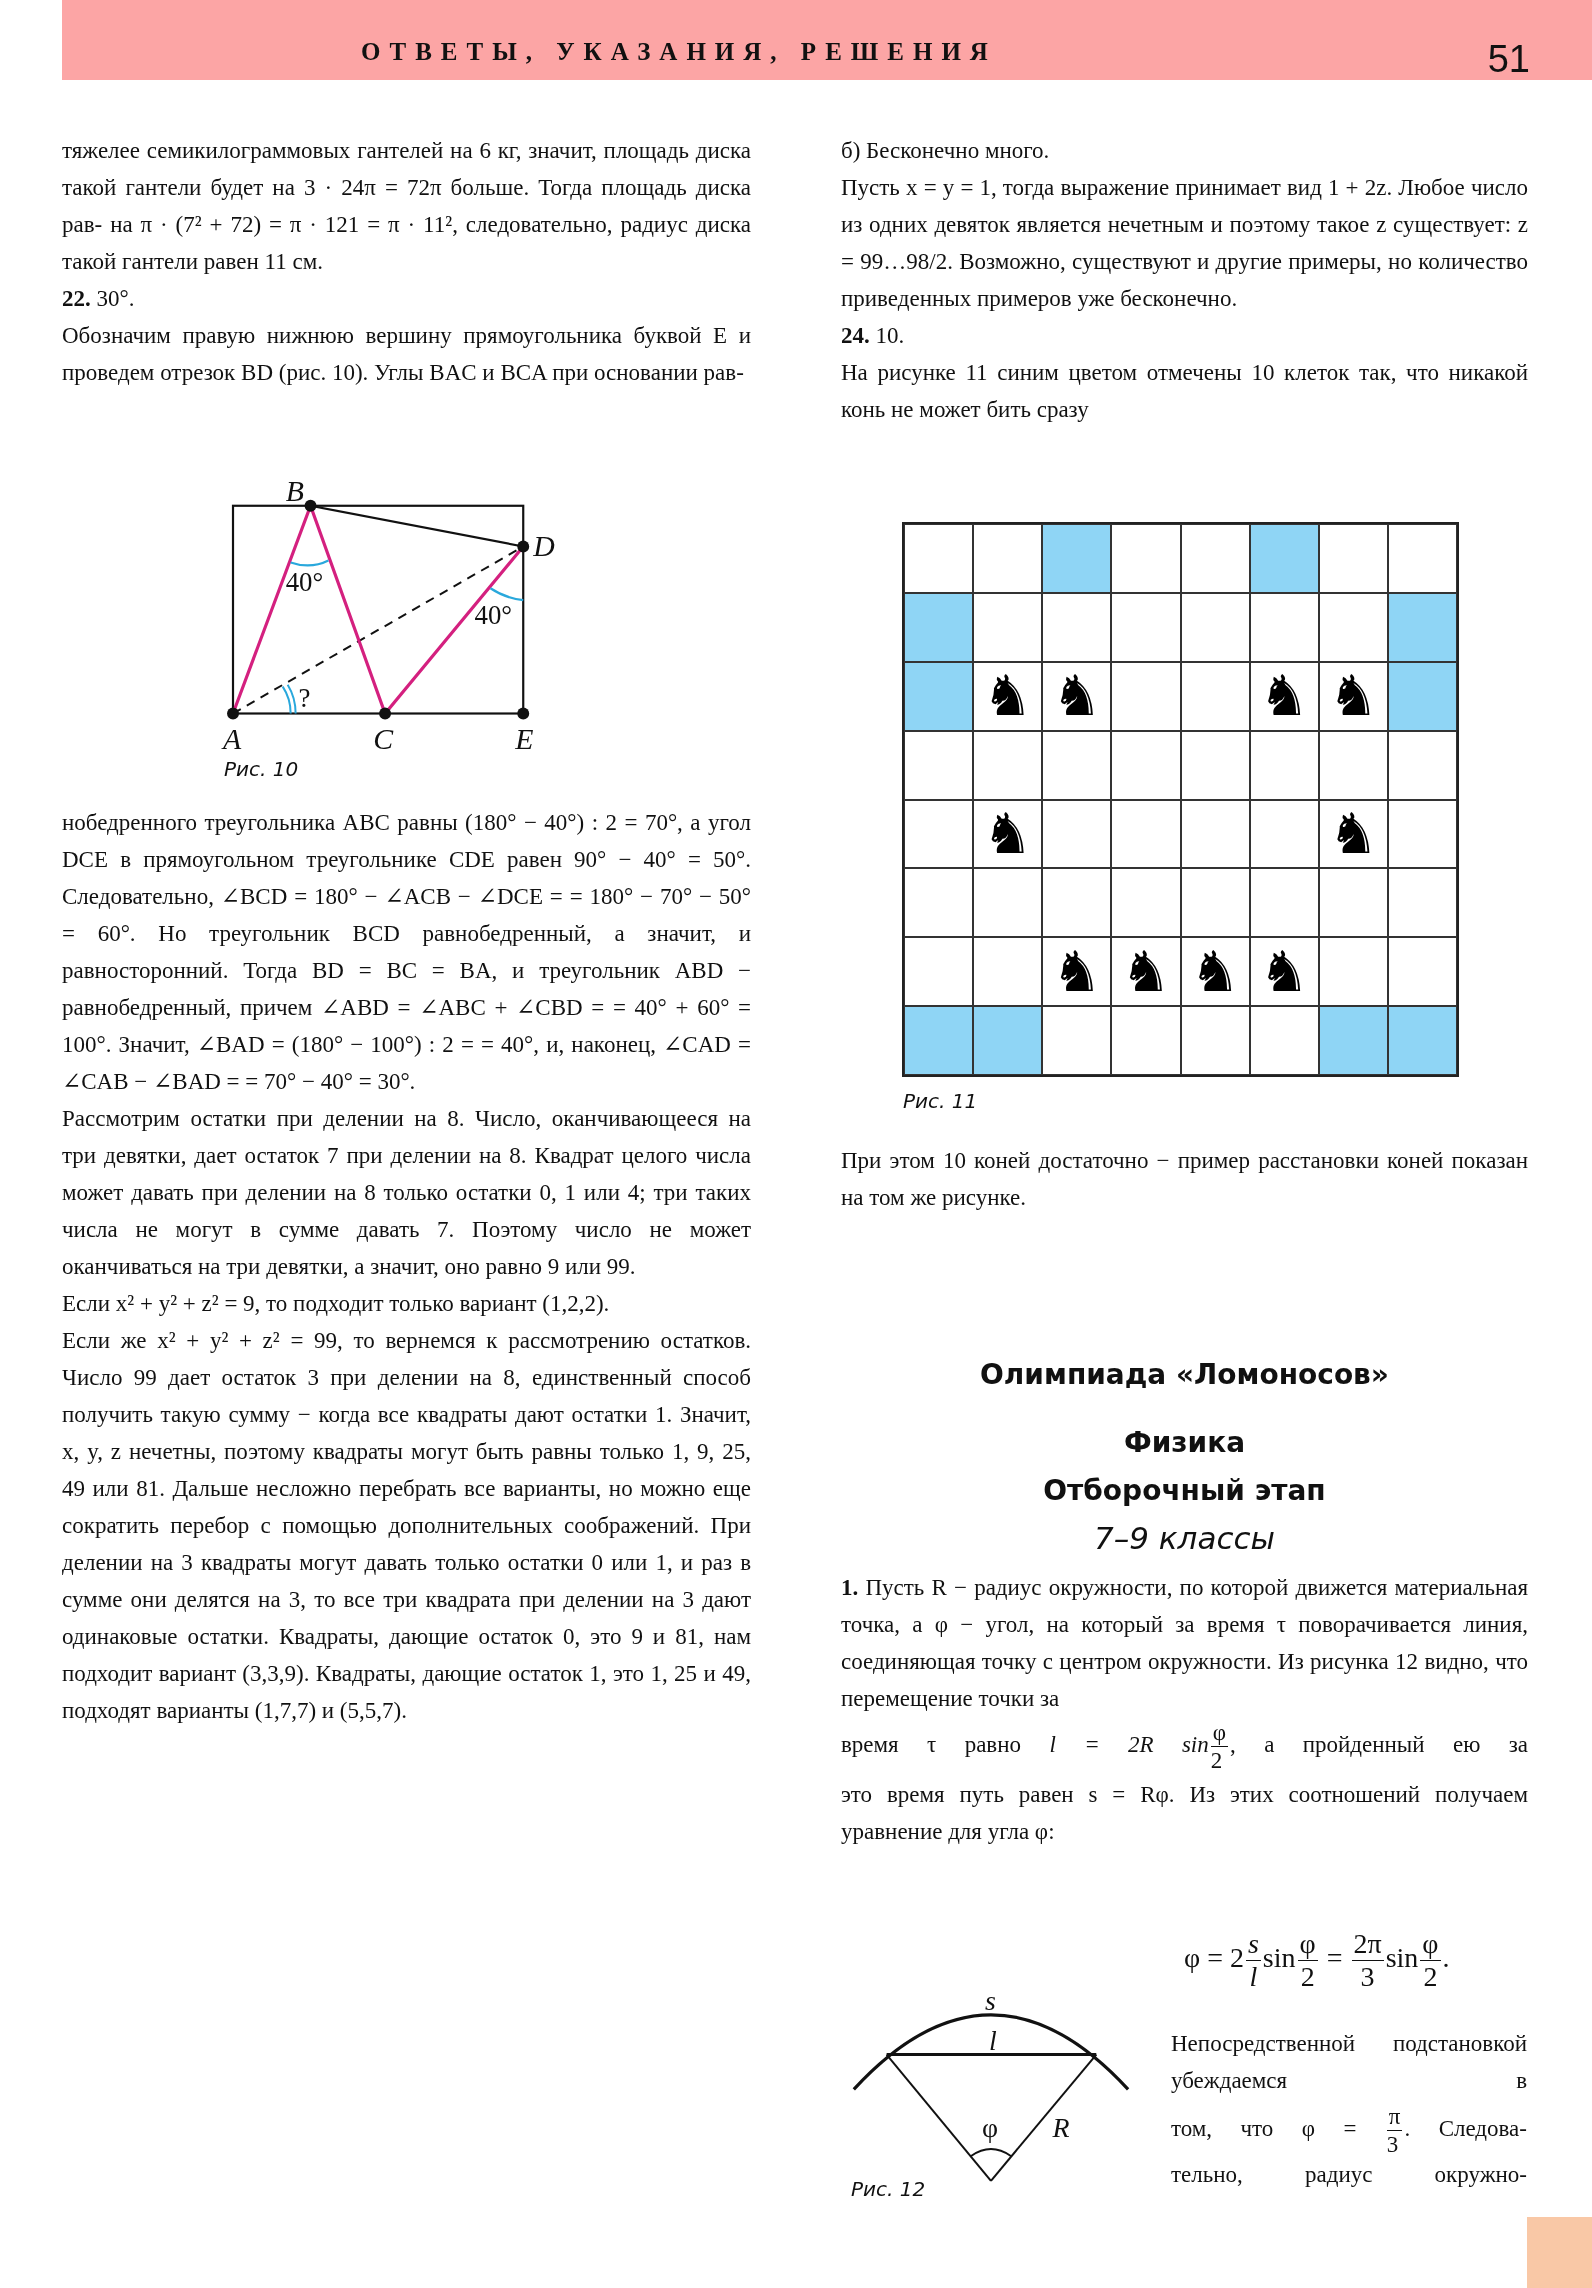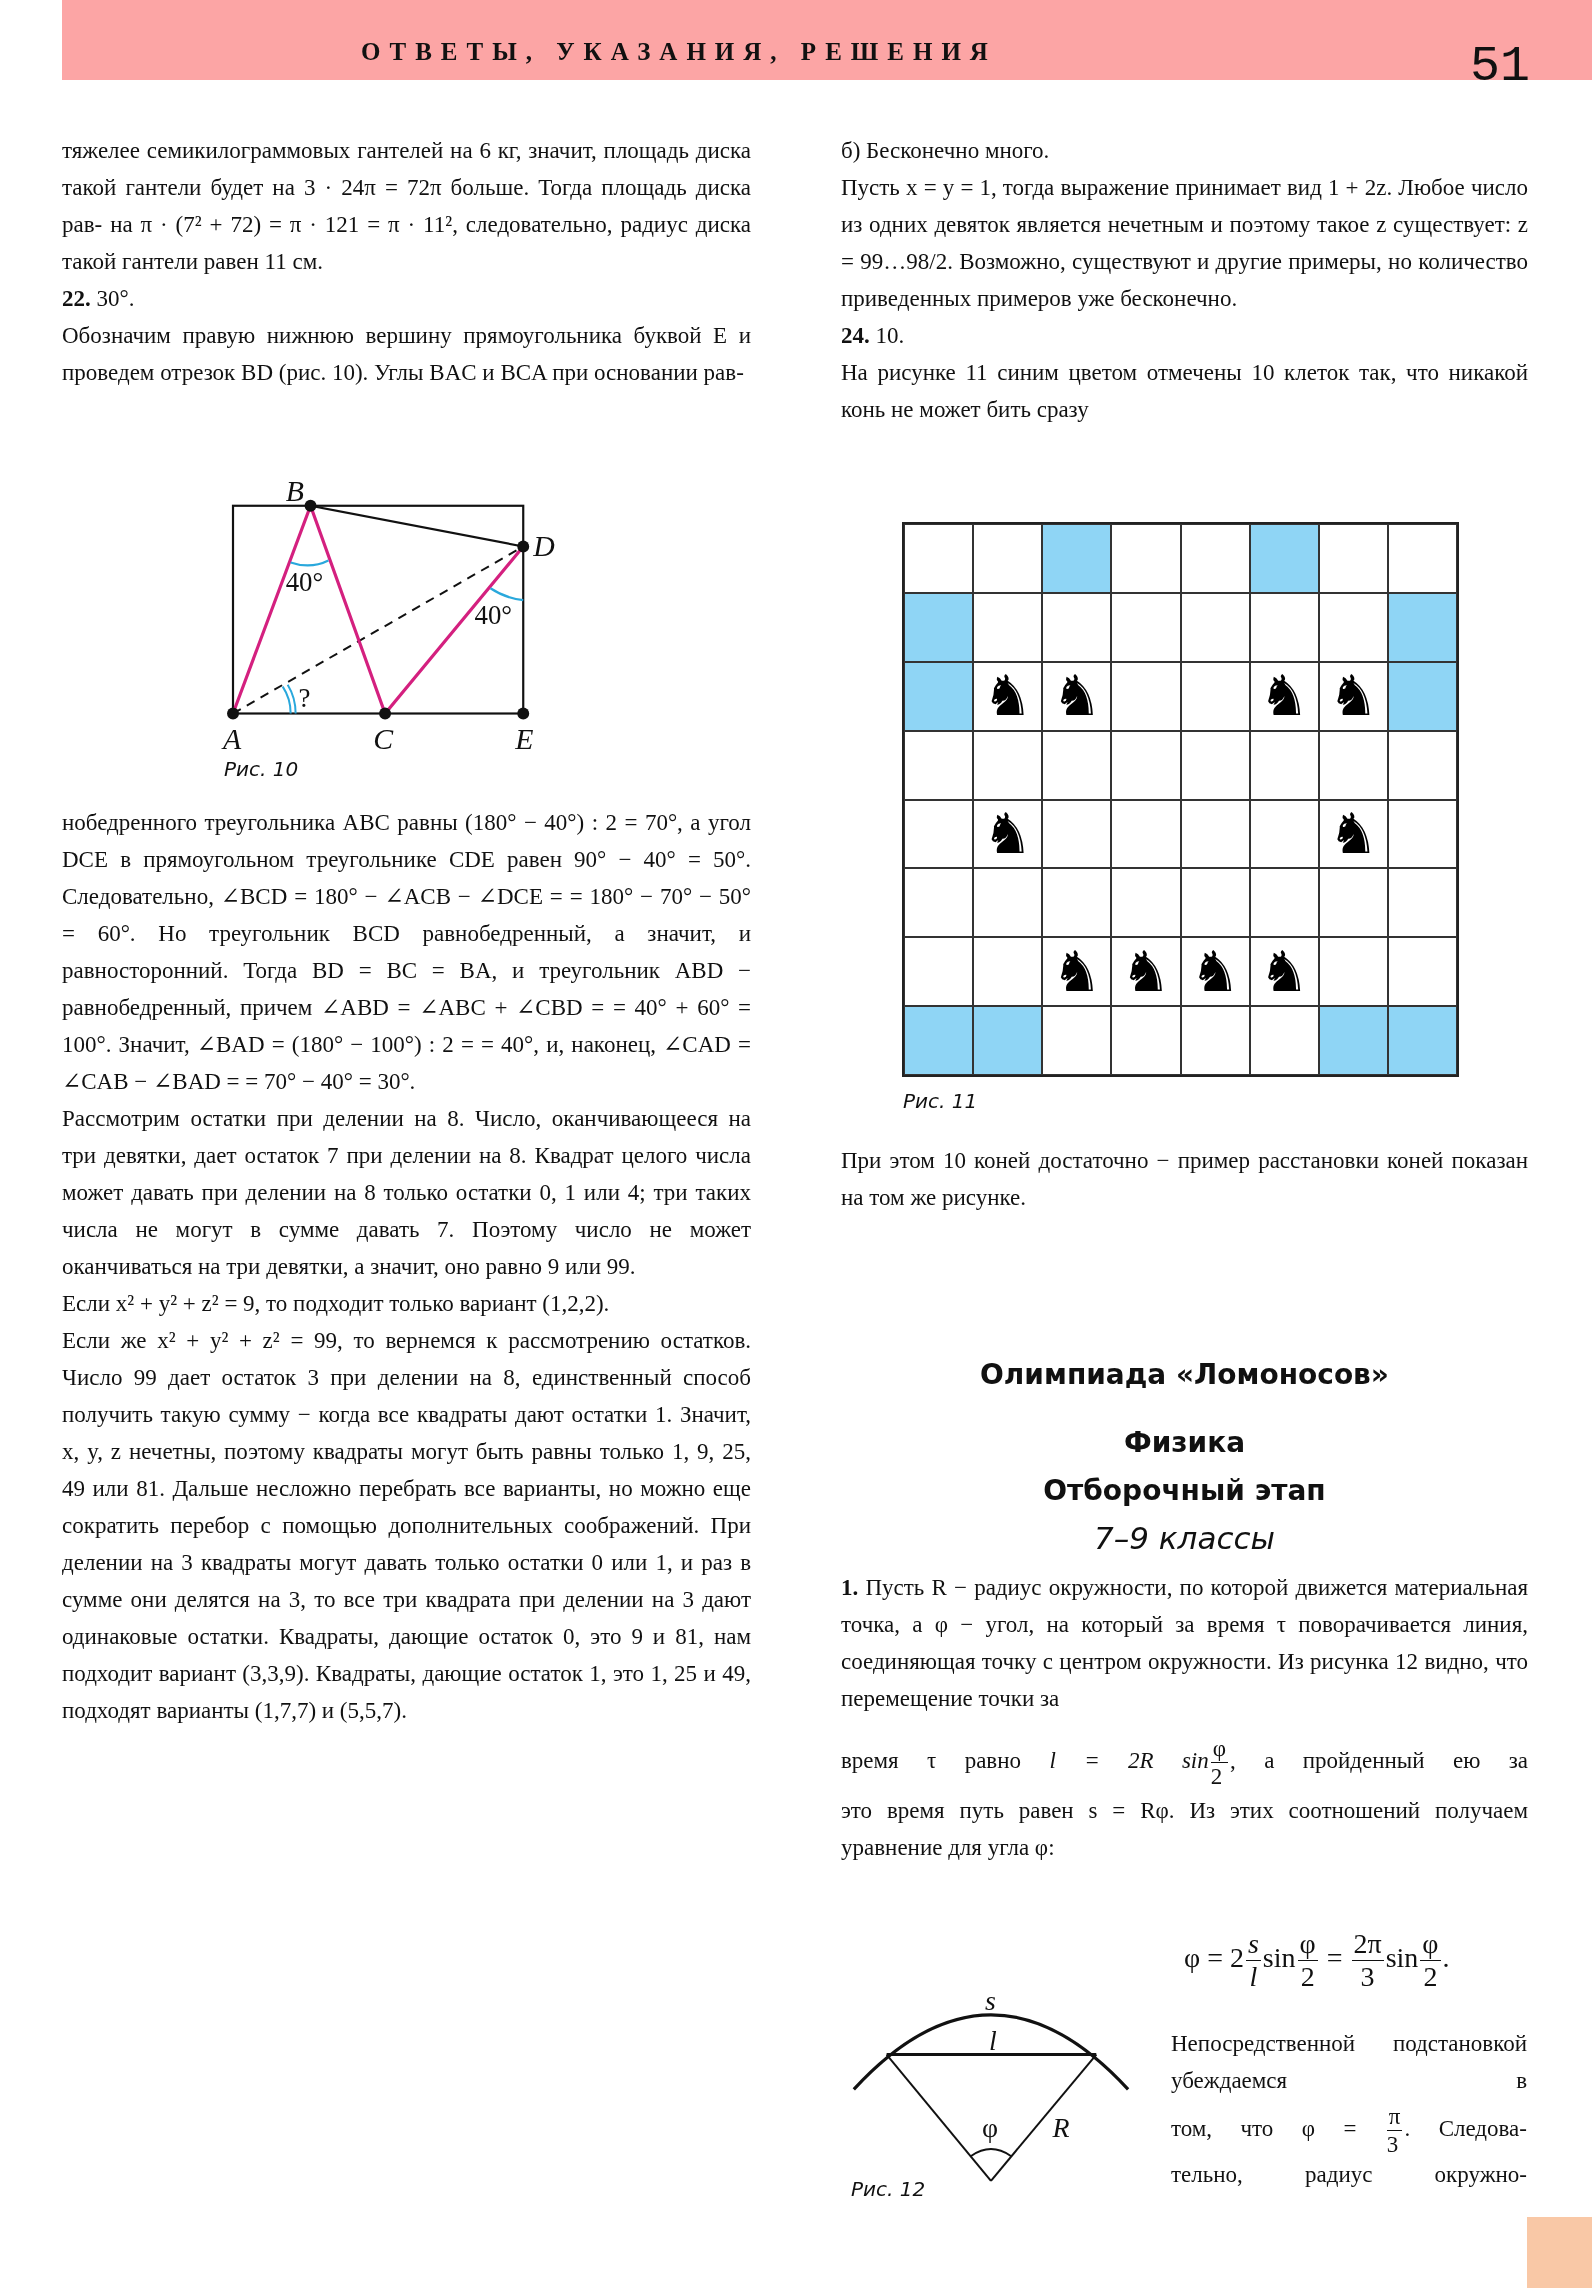--- a/index.html
+++ b/index.html
@@ -2,21 +2,21 @@
 <html><head>
 <meta charset="utf-8">
 <style>
   html, body { margin:0; padding:0; background:#ffffff; }
   body { width:1592px; height:2289px; position:relative; overflow:hidden;
          font-family:"Liberation Serif","DejaVu Serif",serif; color:#111; }
   .header { position:absolute; left:62px; top:0; width:1530px; height:80px; background:#fca5a5; }
   .header-title { position:absolute; left:0; width:1234px; top:38px; text-align:center;
                   font-family:"Liberation Serif",serif; font-weight:bold; font-size:25px;
                   letter-spacing:9px; }
-  .page-num { position:absolute; right:62px; top:38px; font-size:50px; font-family:Liberation Mono, monospace; }
+  .page-num { position:absolute; right:62px; top:38px; font-size:38px; font-family:Liberation Sans, sans-serif; }
   .corner-tab { position:absolute; left:1527px; top:2217px; width:65px; height:72px; background:#f9c8a6; }
 
   .col { position:absolute; font-size:23px; line-height:37px; text-align:justify; }
   .col-left { left:62px; top:132px; width:689px; }
   .col-right { left:841px; top:132px; width:687px; }
   .p { margin:0; text-align:justify; text-align-last:left; hyphens:manual; }
   .p.spread { text-align-last:justify; }
   .b { font-weight:bold; }
   i, .i { font-style:italic; }
   .frac { display:inline-block; vertical-align:middle; text-align:center; line-height:1; margin:0 2px; }
@@ -200,21 +200,21 @@
 <div class="heading" style="top:1358px;">Олимпиада «Ломоносов»</div>
 <div class="heading" style="top:1426px;">Физика</div>
 <div class="heading" style="top:1474px;">Отборочный этап</div>
 <div class="subhead-it" style="top:1520px;">7–9 классы</div>
 
 <div class="col col-right" style="top:1569px;">
   <p class="p">
     <span class="b">1.</span>
     <span>Пусть R − радиус окружности, по которой движется материальная точка, а φ − угол, на который за время τ поворачивается линия, соединяющая точку с центром окружности. Из рисунка 12 видно, что перемещение точки за</span>
   </p>
-  <p class="p spread" style="margin-top:20px;">
+  <p class="p spread" style="margin-top:4px;">
     <span>время τ равно </span><i>l = 2R sin</i><span class="frac"><span class="num">φ</span><span class="den">2</span></span><span>, а пройденный ею за</span>
   </p>
   <p class="p" style="margin-top:4px;">это время путь равен s = Rφ. Из этих соотношений получаем уравнение для угла φ:</p>
 </div>
 
 <div style="position:absolute; left:1184px; top:1930px; font-size:28px; white-space:nowrap;">
   <span>φ = 2</span><span class="frac"><span class="num i">s</span><span class="den i">l</span></span><span>sin</span><span class="frac"><span class="num">φ</span><span class="den">2</span></span>
   <span>=</span>
   <span class="frac"><span class="num">2π</span><span class="den">3</span></span><span>sin</span><span class="frac"><span class="num">φ</span><span class="den">2</span></span><span>.</span>
 </div>

